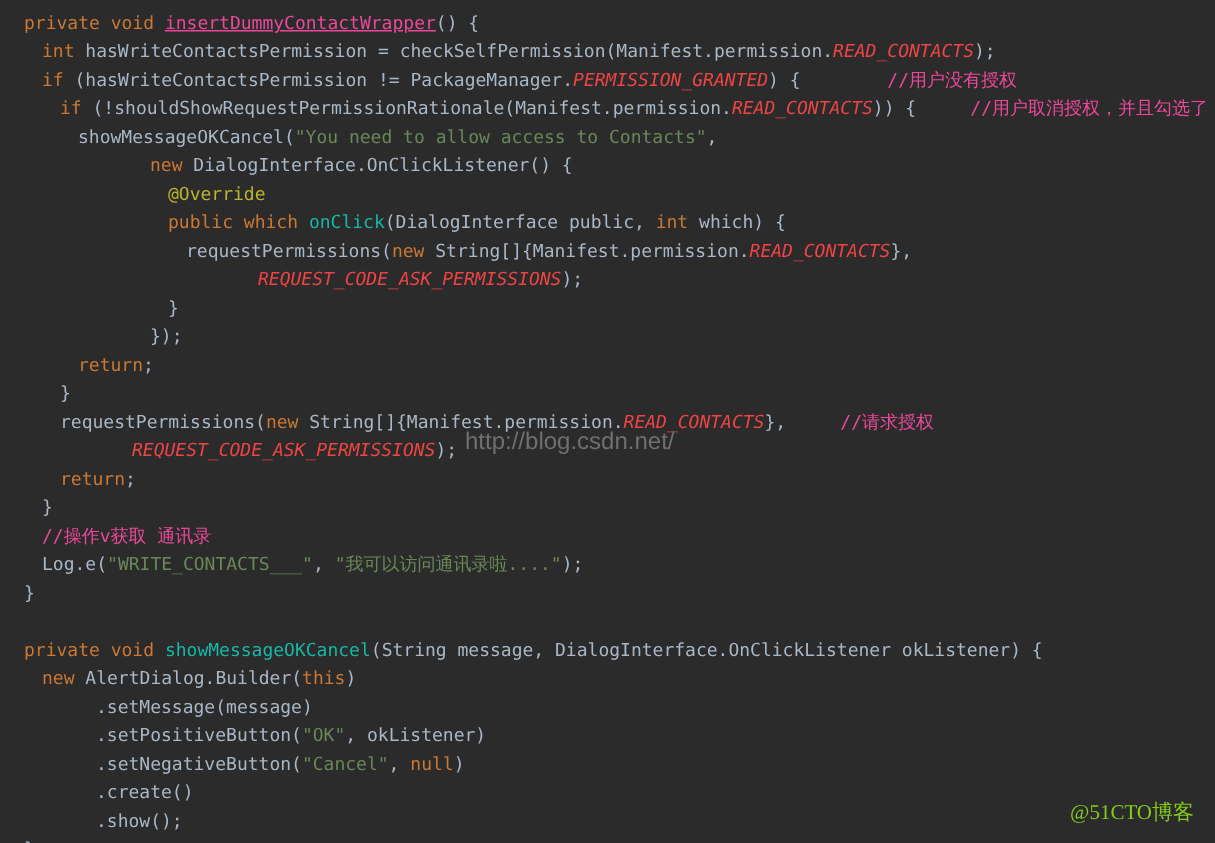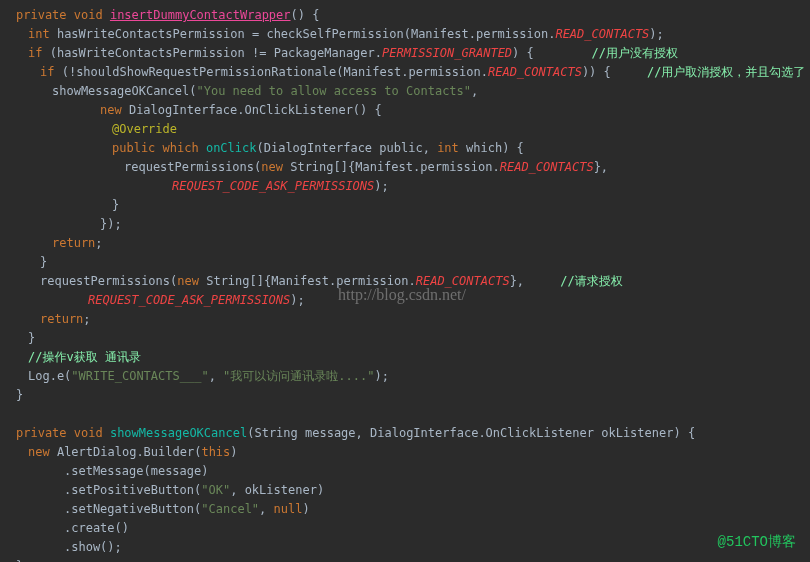--- a/index.html
+++ b/index.html
@@ -15,39 +15,38 @@
     box-sizing: border-box;
     overflow: hidden;
     position: relative;
   }
   pre { margin:0; white-space: pre; }
   .kw { color: #cc7832; text-align: center; }
   .method-decl { color: #ec4899; text-decoration: underline; }
   .method-yellow { color: #14b8a6; }
   .str { color: #6a8759; }
   .const-italic { color: #ef4444; font-style: italic; }
-  .comment { color: #86efac; }
+  .comment { color: #ec4899; }
   .anno { color: #bbb529; }
   .watermark-url {
     position: absolute;
     top: 285px;
     left: 310px;
     color: #6f6f6f;
     font-size: 16px;
-    font-family: Liberation Serif, serif;
+    font-family: Liberation Sans, sans-serif;
     pointer-events: none;
-    margin-left: 28px;
   }
   .watermark-site {
     position: absolute;
     bottom: 10px;
     right: 14px;
-    color: #22c55e;
+    color: #84cc16;
     font-size: 14px;
-    font-family: Liberation Mono, monospace;
+    font-family: Liberation Serif, serif;
     pointer-events: none;
   }
   .i1{padding-left:8px;} .i2{padding-left:20px;} .i3{padding-left:32px;}
   .i4{padding-left:44px;} .i6{padding-left:92px;}
   .i7{padding-left:104px;} .i8{padding-left:116px;} .i9{padding-left:164px;}
 </style>
 </head>
 <body>
 
 <pre><span class="i1"><span class="kw">private void </span><span class="method-decl">insertDummyContactWrapper</span><span>() {</span></span>

